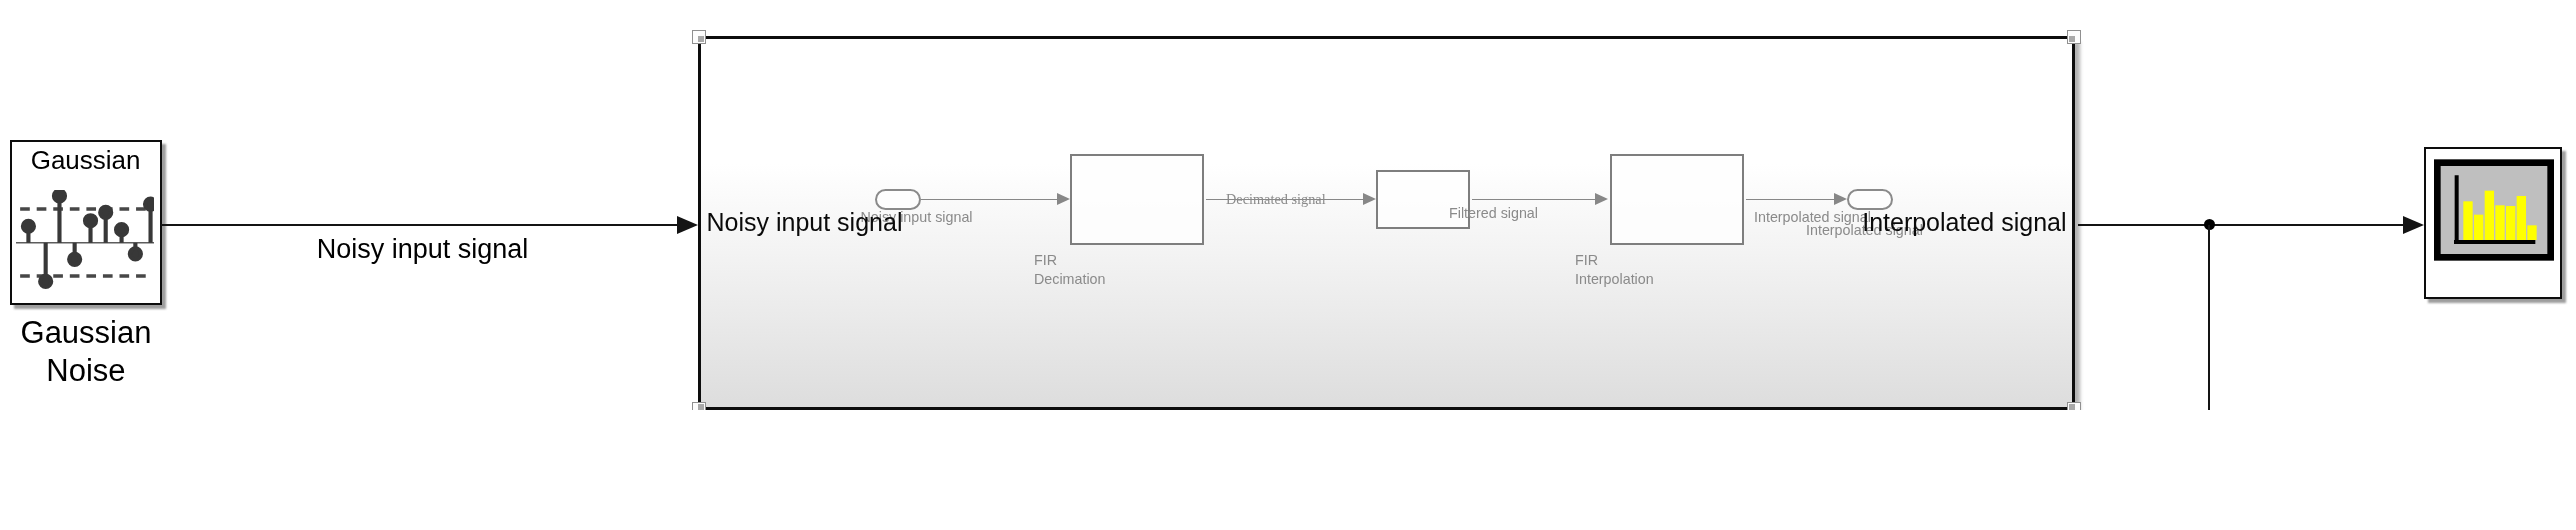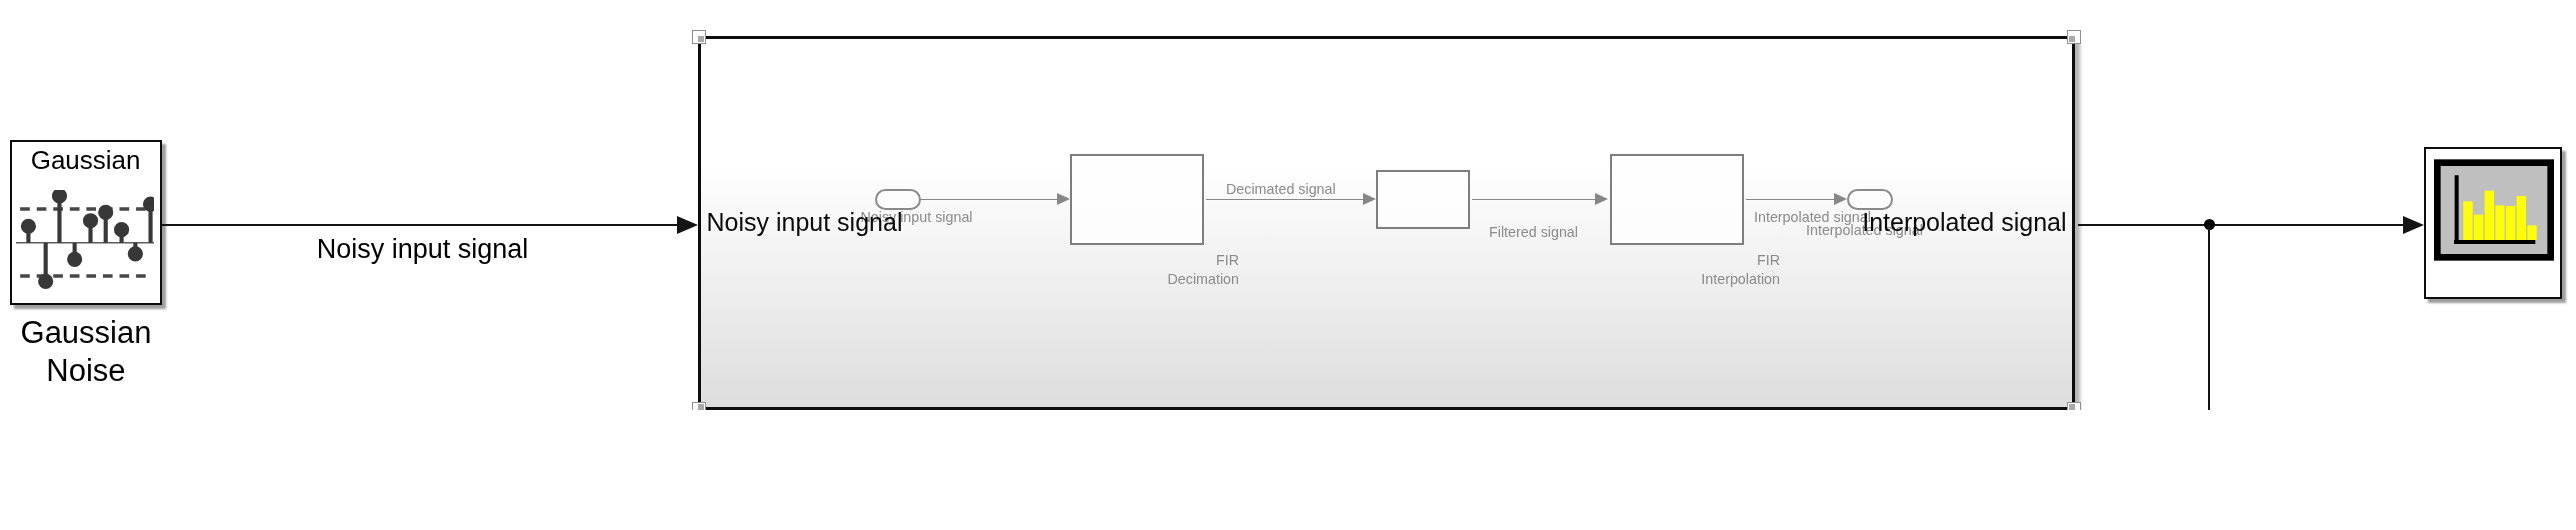--- a/index.html
+++ b/index.html
@@ -23,21 +23,21 @@
   .handle{position:absolute;width:13.7px;height:13.7px;background:#fdfdfd;border:1.4px solid #909090;box-sizing:border-box;}
   .handle::after{content:'';position:absolute;width:6.1px;height:6.1px;background:#a9a9a9;}
   .h-tl{left:-9px;top:-9px;} .h-tl::after{right:0.7px;bottom:0.7px;}
   .h-tr{right:-9px;top:-9px;} .h-tr::after{left:0.7px;bottom:0.7px;}
   .h-bl{left:-9px;bottom:-9px;} .h-bl::after{right:0.7px;top:0.7px;}
   .h-br{right:-9px;bottom:-9px;} .h-br::after{left:0.7px;top:0.7px;}
   
   .iblock{position:absolute;border:2px solid #7e7e7e;background:rgba(254,254,254,0.85);box-sizing:border-box;}
   .iwire{position:absolute;height:1.4px;background:#878787;}
   .ilabel{position:absolute;color:#8a8a8a;font-size:14.3px;line-height:19px;white-space:nowrap;}
-  .ilabel-c{text-align:right;}
+  .ilabel-c{text-align:left;}
   .oval{position:absolute;width:46px;height:21px;border:2px solid #8a8a8a;border-radius:11.6px;
         background:#fdfdfd;box-sizing:border-box;}
   .plabel{position:absolute;color:#0a0a0a;font-size:25px;line-height:29px;white-space:nowrap;}
   
   .name{position:absolute;color:#000;font-size:31px;line-height:38px;text-align:center;}
   .annot{position:absolute;color:#000;font-size:27px;line-height:31px;text-align:center;white-space:nowrap;}
   .sysname{position:absolute;color:#000;font-size:27px;text-align:center;white-space:nowrap;}
   .gauss-title{position:absolute;left:0;top:2.7px;width:100%;text-align:center;font-size:26px;color:#000;}
   
   .pill{position:absolute;left:2442px;top:462px;width:94px;height:42px;box-sizing:border-box;
@@ -101,27 +101,27 @@
     <div class="arrow arrow-grey" style="left:356px;top:154px;"></div>
 
     <div class="iblock" style="left:369px;top:115px;width:134px;height:91px;"></div>
     <div class="ilabel ilabel-c" style="left:333px;top:212px;width:205px;">
       <div>FIR</div>
       <div>Decimation</div>
     </div>
 
     <div class="iwire" style="left:505px;top:160px;width:157px;"></div>
     <div class="arrow arrow-grey" style="left:662px;top:154px;"></div>
-    <div class="ilabel" style="left:525px;top:141px;">Decimated signal</div>
+    <div class="ilabel" style="left:525px;top:151px;font-family:Liberation Serif, serif;">Decimated signal</div>
 
     <div class="iblock" style="left:675px;top:131px;width:94px;height:59px;"></div>
 
     <div class="iwire" style="left:771px;top:160px;width:124px;"></div>
     <div class="arrow arrow-grey" style="left:894px;top:154px;"></div>
-    <div class="ilabel" style="left:788px;top:165px;margin-top:19px;">Filtered signal</div>
+    <div class="ilabel" style="left:748px;top:165px;">Filtered signal</div>
 
     <div class="iblock" style="left:909px;top:115px;width:134px;height:91px;"></div>
     <div class="ilabel ilabel-c" style="left:874px;top:212px;width:205px;">
       <div>FIR</div>
       <div>Interpolation</div>
     </div>
 
     <div class="iwire" style="left:1045px;top:160px;width:88px;"></div>
     <div class="arrow arrow-grey" style="left:1133px;top:154px;"></div>
     <div class="ilabel" style="left:1053px;top:169px;">Interpolated signal</div>

